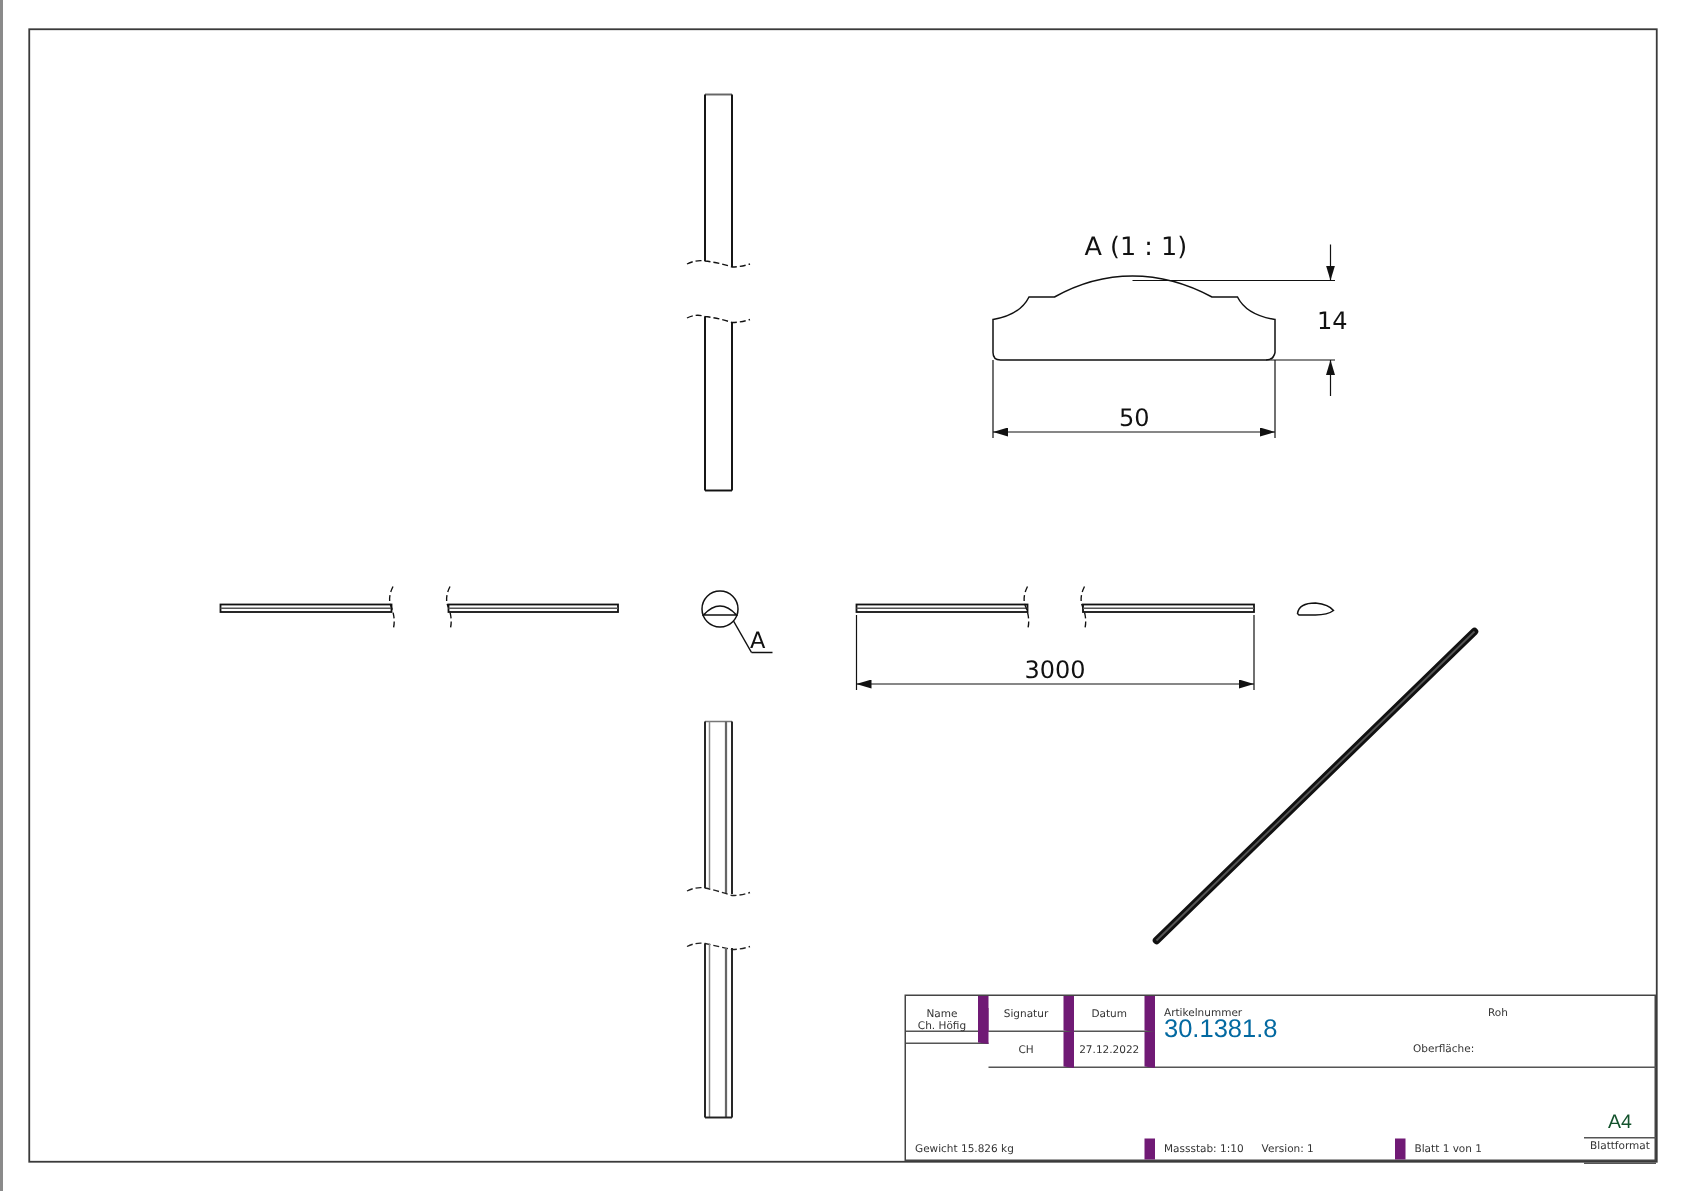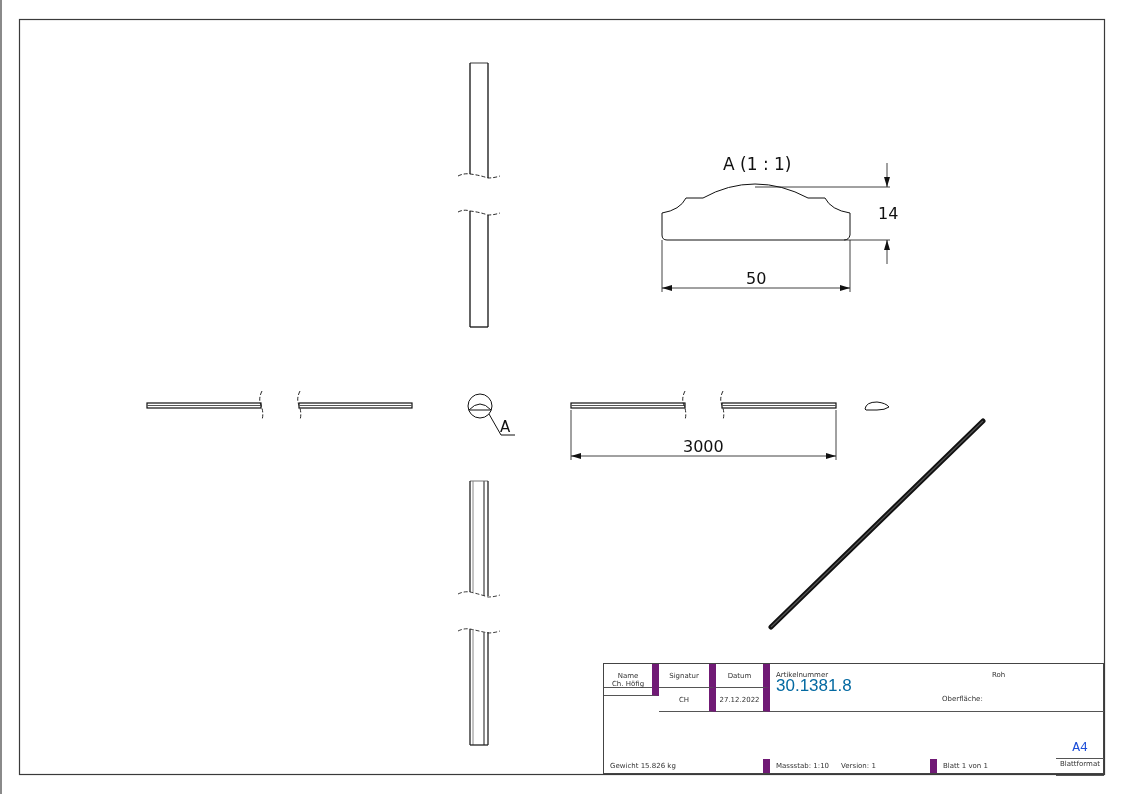--- a/index.html
+++ b/index.html
@@ -9,21 +9,21 @@
     svg#drawing { position: absolute; left: 0; top: 0; width: 1123px; height: 794px; }
     .dim-text { font-family: "DejaVu Sans", sans-serif; font-size: 16px; fill: #111; }
     .label-text { font-family: "DejaVu Sans", sans-serif; font-size: 17px; fill: #111; }
 
     
     #title-block { position: absolute; left: 603px; top: 663px; width: 501px; height: 111px; border: 1px solid #444; box-sizing: border-box; font-size: 7px; color: #333; }
     .tb-cell { position: absolute; box-sizing: border-box; border-right: 7px solid #701a75; border-bottom: 1px solid #555; }
     .tb-center { display: flex; align-items: center; justify-content: center; }
     .tb-left { padding-left: 6px; display: flex; align-items: center; }
     .tb-big { font-family: "Liberation Sans", sans-serif; font-size: 17px; color: #0369a1; position: absolute; left: 6px; top: 8px; }
-    .tb-a4 { font-family: Liberation Mono, monospace; font-size: 13px; color: #1d4ed8; }
+    .tb-a4 { font-family: Liberation Sans, sans-serif; font-size: 13px; color: #14532d; }
   </style>
 </head>
 <body>
 
 <div id="sheet">
   <div class="edge-line"></div>
 
   <svg id="drawing" viewBox="0 0 1123 794">
     <defs>
       <marker id="arrow" markerWidth="10" markerHeight="6" refX="10" refY="3" orient="auto-start-reverse" markerUnits="userSpaceOnUse">

